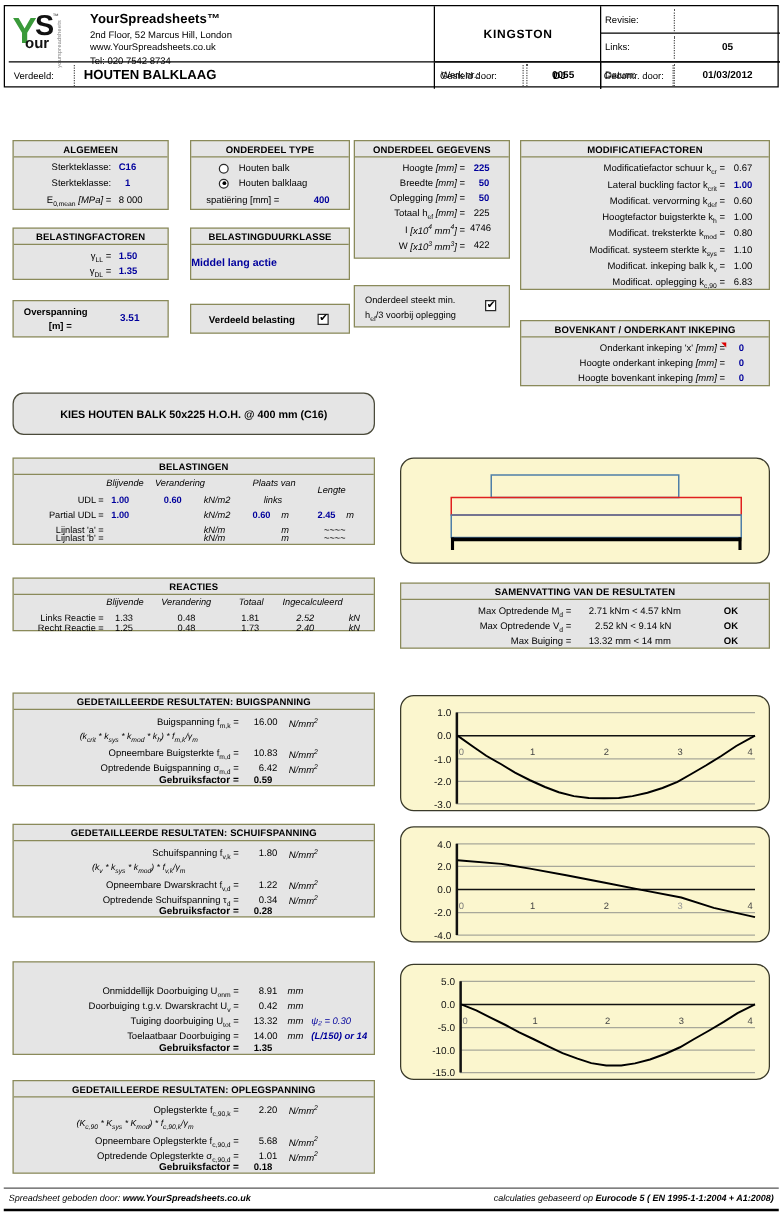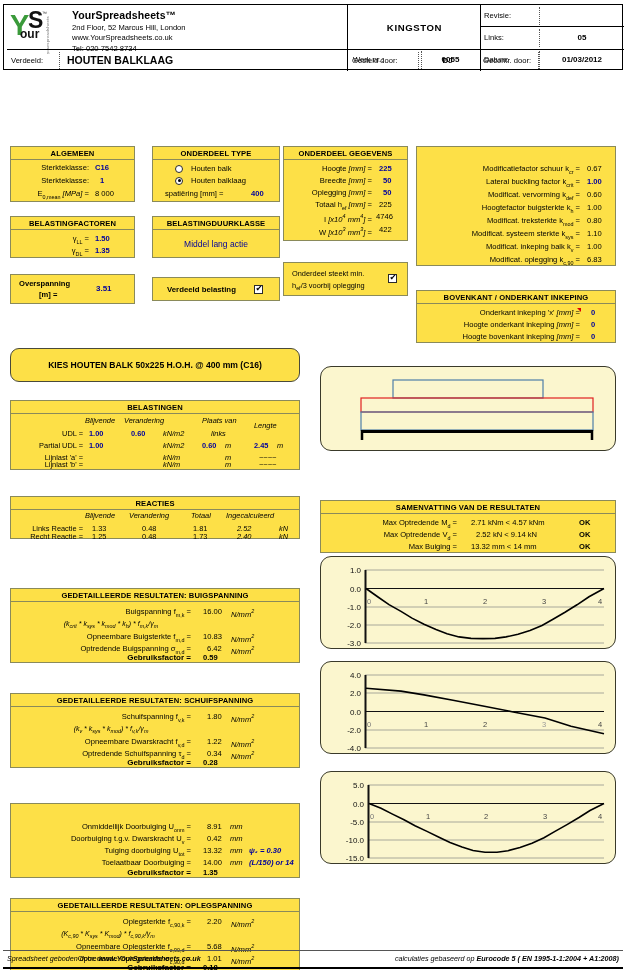--- a/index.html
+++ b/index.html
@@ -28,21 +28,21 @@
   .hg-val{position:absolute;left:58px;top:0;width:86px;height:22px;line-height:22px;text-align:center;font-weight:bold;font-size:8px;}
 
   .hdr-b2{position:absolute;left:343px;top:44px;width:277px;height:0;border-top:1.4px solid #000;}
   .hr2{position:absolute;top:44px;height:22px;box-sizing:border-box;}
   .hdr-row3{position:absolute;left:3px;top:44px;width:617px;height:22px;border-top:1.4px solid #000;box-sizing:border-box;}
 
   .cell-lbl{font-size:7.6px;}
   .cell-val{font-weight:bold;}
 
   
-  .box{position:absolute;background:#fde047;border:1px solid #8a8a5a;box-sizing:border-box;margin-top:34px;}
+  .box{position:absolute;background:#e5e5e5;border:1px solid #8a8a5a;box-sizing:border-box;}
   .box.rnd{border-radius:9px;border:1.4px solid #4a4a3a;}
   .btitle{position:absolute;left:0;top:0;width:100%;height:13px;line-height:13px;text-align:center;font-weight:bold;font-size:7.6px;border-bottom:1px solid #8a8a5a;box-sizing:border-box;letter-spacing:.1px;}
   .brow{position:absolute;left:0;width:100%;height:13px;line-height:13px;font-size:7.6px;}
   .bl{position:absolute;text-align:right;}
   .bv{position:absolute;font-weight:bold;color:#00009c;}
   .bvk{position:absolute;font-weight:bold;color:#000;}
   .it{font-style:italic;}
   sub{font-size:5.4px;}
   sup{font-size:5.4px;}
 
@@ -184,20 +184,21 @@
       <span class="bl" style="left:0;width:88px;">I <span class="it">[x10<sup>4</sup> mm<sup>4</sup>]</span> =</span>
       <span style="position:absolute;left:92px;">4746</span>
     </div>
     <div class="brow" style="top:76px;">
       <span class="bl" style="left:0;width:88px;">W <span class="it">[x10<sup>3</sup> mm<sup>3</sup>]</span> =</span>
       <span style="position:absolute;left:95px;">422</span>
     </div>
   </div>
 
   <div class="box" style="left:416px;top:112px;width:200px;height:120px;">
+    <div class="btitle">MODIFICATIEFACTOREN</div>
     <div class="brow" style="top:15px;">
       <span class="bl" style="left:0;width:163px;">Modificatiefactor schuur k<sub>cr</sub> =</span>
       <span style="position:absolute;left:170px;">0.67</span>
     </div>
     <div class="brow" style="top:28px;">
       <span class="bl" style="left:0;width:163px;">Lateral buckling factor k<sub>crit</sub> =</span>
       <span class="bv" style="left:170px;">1.00</span>
     </div>
     <div class="brow" style="top:41px;">
       <span class="bl" style="left:0;width:163px;">Modificat. vervorming k<sub>def</sub> =</span>
@@ -233,21 +234,21 @@
     </div>
     <div class="brow" style="top:27px;">
       <span class="bl" style="left:0;width:78px;">γ<sub>DL</sub> =</span>
       <span class="bv" style="left:84px;">1.35</span>
     </div>
   </div>
 
   <div class="box" style="left:152px;top:182px;width:128px;height:42px;">
     <div class="btitle">BELASTINGDUURKLASSE</div>
     <div class="brow" style="top:21px;text-align:center;">
-      <span style="display:inline-block;width:100%;text-align:center;font-weight:normal;color:#00009c;font-size:8.5px;">Middel lang actie</span>
+      <span style="display:inline-block;width:100%;text-align:left;font-weight:bold;color:#00009c;font-size:8.5px;">Middel lang actie</span>
     </div>
   </div>
 
   <div class="box" style="left:10px;top:240px;width:125px;height:30px;">
     <span style="position:absolute;left:8px;top:4px;font-weight:bold;font-size:7.6px;">Overspanning</span>
     <span style="position:absolute;left:28px;top:15px;font-weight:bold;font-size:7.6px;">[m] =</span>
     <span style="position:absolute;left:85px;top:9px;font-weight:bold;color:#00009c;font-size:8px;">3.51</span>
   </div>
 
   <div class="box" style="left:152px;top:243px;width:128px;height:24px;">
@@ -480,21 +481,21 @@
     </div>
     <div class="brow" style="top:28px;">
       <span class="bl" style="left:0;width:180px;">Doorbuiging t.g.v. Dwarskracht  U<sub>v</sub> =</span>
       <span style="position:absolute;left:196px;">0.42</span>
       <span class="it" style="position:absolute;left:219px;">mm</span>
     </div>
     <div class="brow" style="top:40px;">
       <span class="bl" style="left:0;width:180px;">Tuiging doorbuiging  U<sub>tot</sub> =</span>
       <span style="position:absolute;left:192px;">13.32</span>
       <span class="it" style="position:absolute;left:219px;">mm</span>
-      <span class="it" style="position:absolute;left:238px;color:#00009c;font-weight:bold;">ψ₂ = 0.30</span>
+      <span class="it" style="position:absolute;left:238px;color:#00009c;font-weight:normal;">ψ₂ = 0.30</span>
     </div>
     <div class="brow" style="top:52px;">
       <span class="bl" style="left:0;width:180px;">Toelaatbaar Doorbuiging =</span>
       <span style="position:absolute;left:192px;">14.00</span>
       <span class="it" style="position:absolute;left:219px;">mm</span>
       <span class="it" style="position:absolute;left:238px;color:#00009c;font-weight:bold;">(L/150) or 14</span>
     </div>
     <div class="brow" style="top:62px;">
       <span class="bl" style="left:0;width:180px;font-weight:bold;font-size:8px;">Gebruiksfactor =</span>
       <span style="position:absolute;left:192px;font-weight:bold;">1.35</span>

